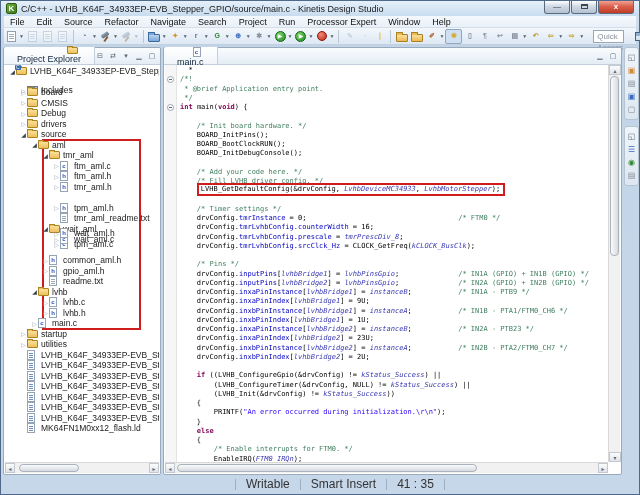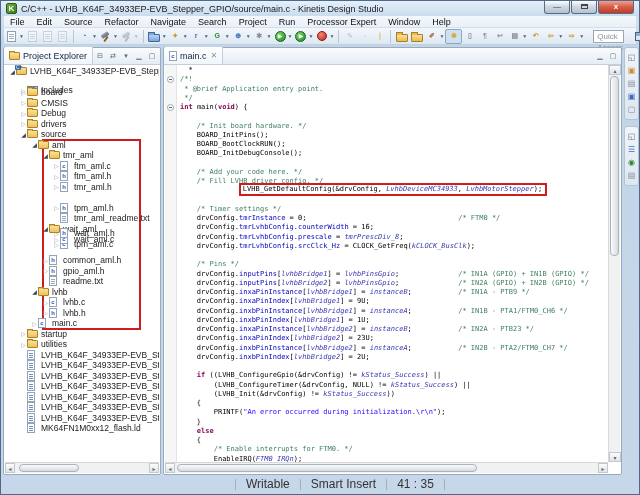--- a/index.html
+++ b/index.html
@@ -75,23 +75,23 @@
   .grid-ic { width:10px; height:9px; border:1px solid #47607e; margin-right:3px;
              background:linear-gradient(#eef4fa,#cfdef0);
              box-shadow:inset 0 3px 0 #8fb0d0; }
 
   
   .workbench { position:absolute; left:0; top:45px; right:0; bottom:18px; }
   .panel { position:absolute; background:#fff; border:1px solid #99aabc; border-radius:2px; }
   .tabstrip { height:17px; background:linear-gradient(#fafcfe,#e4ecf5);
               border-bottom:1px solid #c3cfdc; display:flex; align-items:flex-end;
               border-radius:2px 2px 0 0; position:relative; }
-  .viewtab { display:flex; align-items:center; height:17px; padding:0 5px;
+  .viewtab { display:flex; align-items:flex-end; height:17px; padding:0 13px;
              font-size:9px; color:#13263c; background:linear-gradient(#fff,#f0f5fa);
-             border-right:1px solid #c3cfdc; border-radius:2px 0 0 0; }
+             border-right:1px solid #c3cfdc; border-radius:2px 0 0 0;flex-direction:column; }
   .viewtab .vticon { margin-right:3px; }
   .tab-x { color:#8a93a0; font-size:8px; margin-left:4px; }
   .strip-btns { position:absolute; right:3px; top:3px; display:flex; gap:3px; }
   .sbtn { width:10px; height:10px; font-size:7px; line-height:10px; text-align:center; color:#5a6878; }
 
   
   .explorer { left:2px; top:1px; width:158px; height:428px; }
   .tree { position:absolute; left:1px; right:1px; top:17px; bottom:12px; overflow:hidden;
           background:#fff; }
   .trow { position:absolute; height:10.5px; display:flex; align-items:center;
@@ -131,21 +131,21 @@
           font-family:"DejaVu Sans Mono", monospace; font-size:7px; line-height:9.25px;
           white-space:pre; }
   .cl { height:9.25px; }
   .sg-d { color:#000; }
   .sg-k { color:#7f0055; font-weight:bold; }
   .sg-b { color:#000; font-weight:normal; }
   .sg-c { color:#3f7f5f; }
   .sg-s { color:#2a00ff; }
   .sg-m { color:#0000c0; }
   .sg-e { color:#3737b0; font-style:italic; }
-  .redbox-line { border:2px solid #cf1d1d; padding:0 3px 1px 2px; position:relative; top:-1px;margin-left:42px; }
+  .redbox-line { border:2px solid #cf1d1d; padding:0 3px 1px 2px; position:relative; top:-1px; }
 
   
   .vscroll { position:absolute; right:1px; top:17px; bottom:12px; width:12px;
              background:#f1f1f1; border-left:1px solid #d8d8d8; }
   .vscroll .arr { position:absolute; left:0; width:12px; height:10px; font-size:6px;
                   color:#606a74; text-align:center; line-height:10px;
                   background:linear-gradient(#fcfcfc,#dfe3e8); border:1px solid #c2c8d0; }
   .vscroll .thumb { position:absolute; left:1px; width:9px; border:1px solid #aab2bc;
                     border-radius:4px; background:linear-gradient(90deg,#fafbfc,#d6dbe1); }
   .hscroll { position:absolute; left:1px; right:1px; bottom:1px; height:11px;

